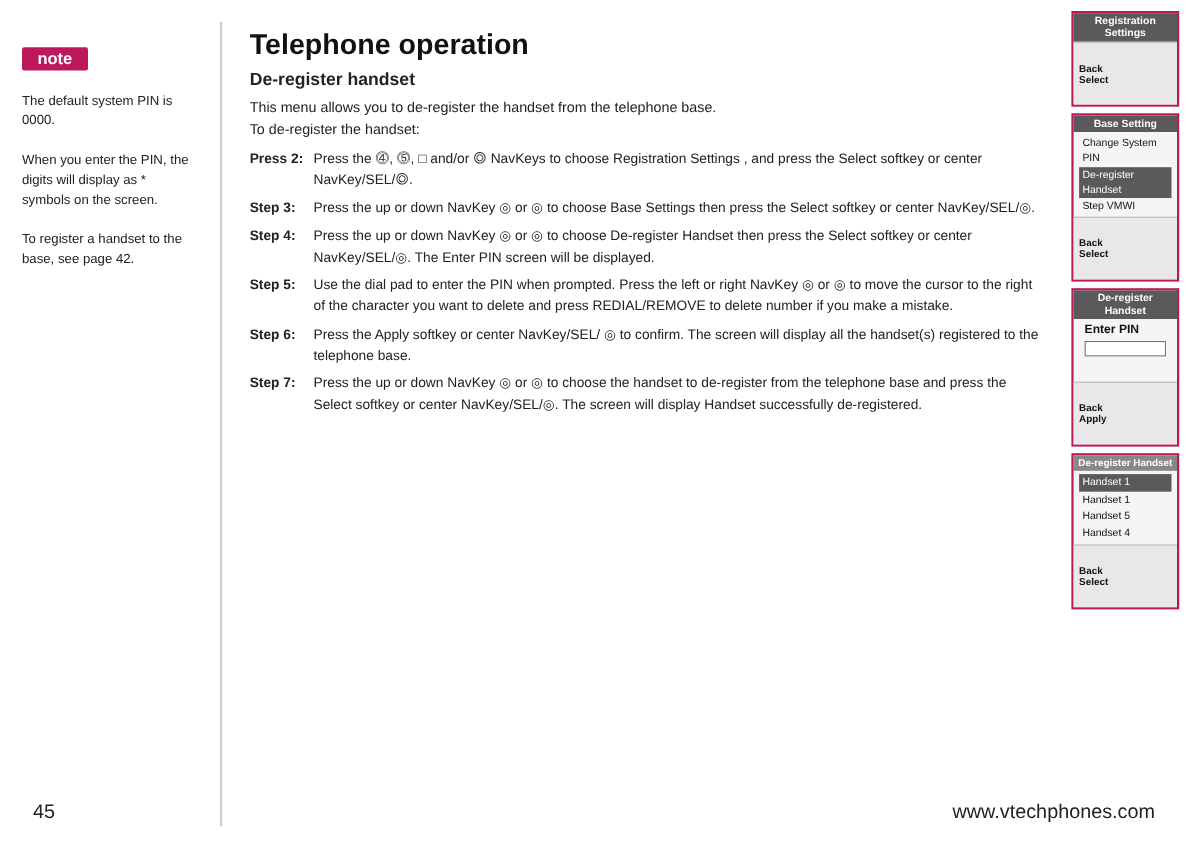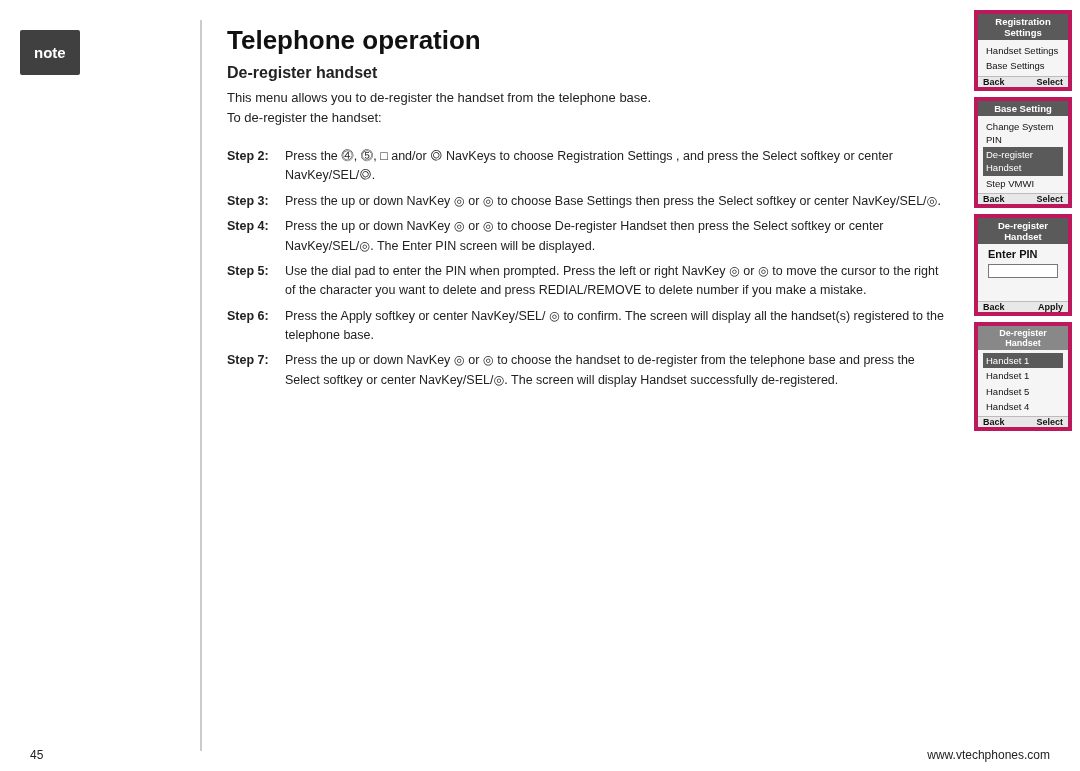--- a/index.html
+++ b/index.html
@@ -22,28 +22,29 @@
     }
 
     
     .left-sidebar {
       width: 200px;
       padding: 30px 20px 20px 20px;
       flex-shrink: 0;
     }
 
     .note-box {
-      background: #404040;
+      background: #be185d;
       color: #fff;
-      padding: 14px 14px;
+      padding: 2px 14px;
       font-size: 15px;
       font-weight: bold;
       display: inline-block;
       margin-bottom: 18px;
       border-radius: 2px;
+      margin-top: 13px;
     }
 
     .sidebar-text {
       font-size: 12px;
       line-height: 1.5;
       color: #222;
     }
 
     
     .vertical-divider {
@@ -67,21 +68,21 @@
 
     .section-title {
       font-size: 16px;
       font-weight: bold;
       margin-bottom: 6px;
     }
 
     .intro-text {
       font-size: 13px;
       line-height: 1.5;
-      margin-bottom: 20px;
+      margin-bottom: 8px;
     }
 
     .steps-container {
       font-size: 12.5px;
       line-height: 1.55;
     }
 
     .step {
       display: flex;
       margin-bottom: 6px;
@@ -94,42 +95,42 @@
       flex-shrink: 0;
     }
 
     .step-text {
       flex: 1;
     }
 
     
     .page-footer {
       position: absolute;
-      bottom: 9px;
+      bottom: 22px;
       left: 0;
       right: 0;
       display: flex;
       justify-content: space-between;
       padding: 0 30px;
-      font-size: 12px;
+      font-size: 18px;
       color: #222;
     }
 
     
     .right-panel {
       width: 110px;
       flex-shrink: 0;
       padding: 10px 8px 10px 4px;
       display: flex;
       flex-direction: column;
       gap: 6px;
     }
 
     .phone-screen {
-      border: 4px solid #be185d;
+      border: 2px solid #be185d;
       background: #f5f5f5;
       font-size: 10px;
       color: #111;
       position: relative;
     }
 
     .screen-header {
       background: #5a5a5a;
       color: #fff;
       padding: 2px 5px;
@@ -149,24 +150,25 @@
       line-height: 1.4;
     }
 
     .screen-item.highlighted {
       background: #5a5a5a;
       color: #fff;
     }
 
     .screen-footer {
       display: flex;
-      justify-content: space-between;
+      justify-content: flex-start;
       border-top: 1px solid #bbb;
-      padding: 0 5px;
+      padding: 18px 5px;
       background: #e8e8e8;
+      flex-direction: column;
     }
 
     .screen-btn {
       font-size: 9px;
       color: #111;
       font-weight: bold;
     }
 
     
     .pin-input-box {
@@ -183,36 +185,43 @@
       font-weight: bold;
     }
   </style>
 </head>
 <body>
 
 <div class="page-container">
 
   <div class="left-sidebar">
     <div class="note-box">note</div>
+    <div class="sidebar-text">
+      <p>The default system PIN is 0000.</p>
+      <br>
+      <p>When you enter the PIN, the digits will display as * symbols on the screen.</p>
+      <br>
+      <p>To register a handset to the base, see page 42.</p>
+    </div>
   </div>
 
   <div class="vertical-divider"></div>
 
   <div class="main-content">
     <h1 class="page-title">Telephone operation</h1>
     <h2 class="section-title">De-register handset</h2>
 
     <div class="intro-text">
       <span>This menu allows you to de-register the handset from the telephone base.</span><br>
       <span>To de-register the handset:</span>
     </div>
 
     <div class="steps-container">
       <div class="step">
-        <span class="step-label">Step 2:</span>
+        <span class="step-label">Press 2:</span>
         <span class="step-text">Press the ⓸, ⓹, □ and/or ◎ NavKeys to choose Registration Settings , and press the Select  softkey or center NavKey/SEL/◎.</span>
       </div>
       <div class="step">
         <span class="step-label">Step 3:</span>
         <span class="step-text">Press the up or down NavKey ◎ or ◎ to choose Base Settings then press the Select  softkey or center NavKey/SEL/◎.</span>
       </div>
       <div class="step">
         <span class="step-label">Step 4:</span>
         <span class="step-text">Press the up or down NavKey ◎ or ◎ to choose  De-register Handset  then press the Select  softkey or center NavKey/SEL/◎. The Enter PIN  screen will be displayed.</span>
       </div>
@@ -229,24 +238,20 @@
         <span class="step-text">Press the up or down NavKey ◎ or ◎ to choose the handset to de-register from the telephone base and press the Select  softkey or center NavKey/SEL/◎.  The  screen  will  display  Handset successfully de-registered.</span>
       </div>
     </div>
   </div>
 
   <div class="right-panel">
 
     <div class="phone-screen">
       <div class="screen-header">
         <span>Registration Settings</span>
-      </div>
-      <div class="screen-body">
-        <div class="screen-item">Handset Settings</div>
-        <div class="screen-item">Base Settings</div>
       </div>
       <div class="screen-footer">
         <span class="screen-btn">Back</span>
         <span class="screen-btn">Select</span>
       </div>
     </div>
 
     <div class="phone-screen">
       <div class="screen-header">
         <span>Base Setting</span>

